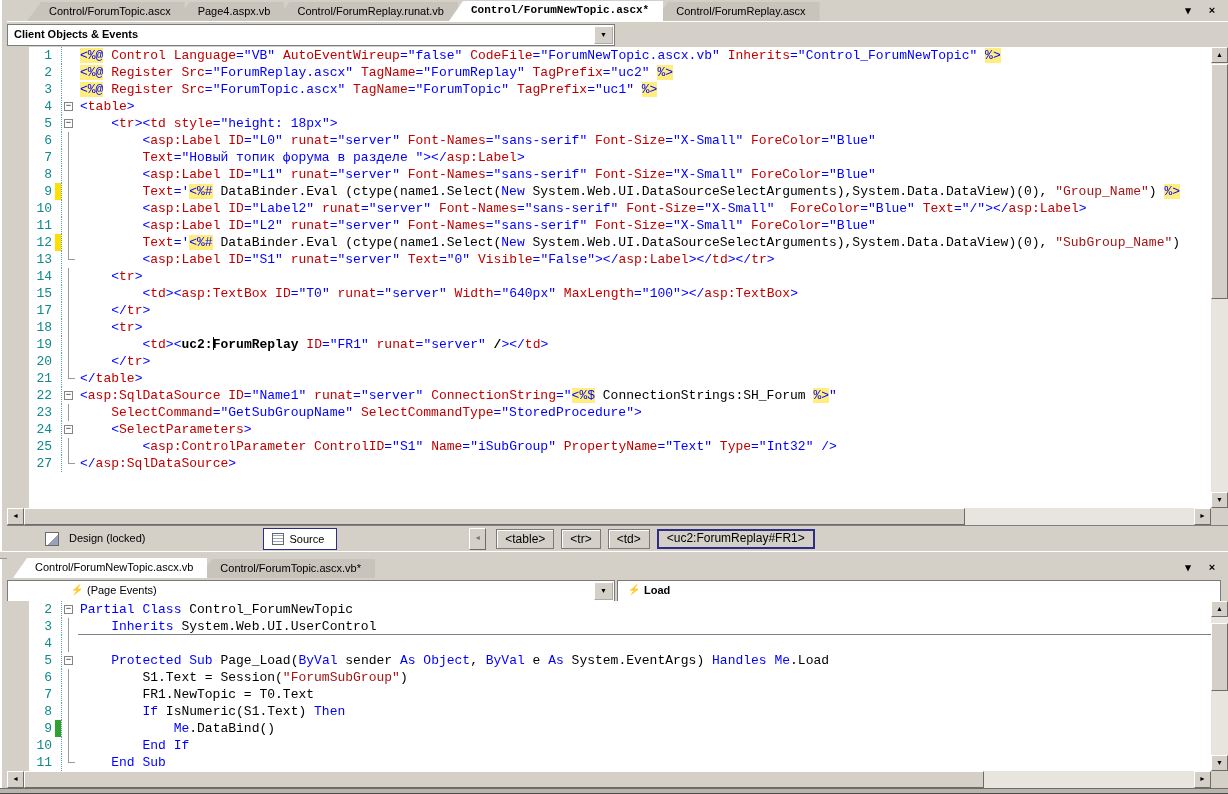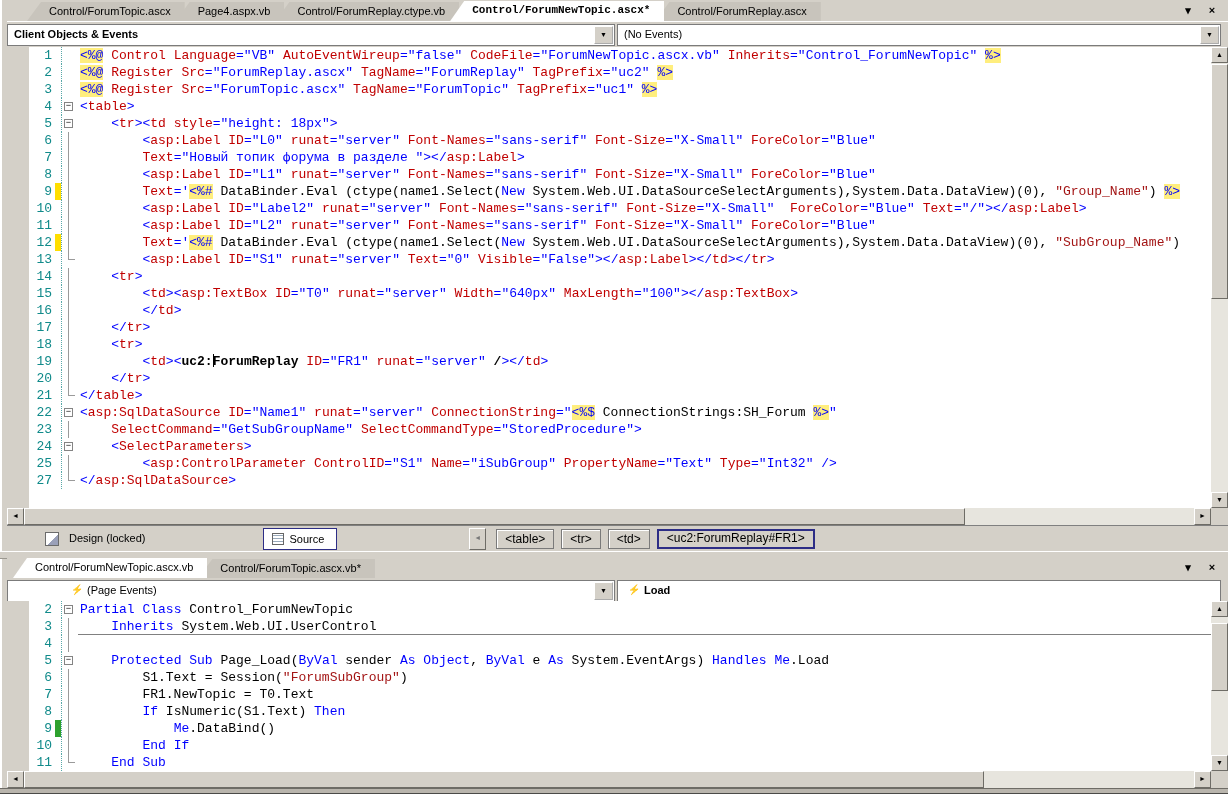--- a/index.html
+++ b/index.html
@@ -83,57 +83,52 @@
 </style>
 </head>
 <body>
 
 <div class="win">
   <div class="left-strip"></div>
 
   <div class="tabrow top">
     <div class="tab">Control/ForumTopic.ascx</div>
     <div class="tab">Page4.aspx.vb</div>
-    <div class="tab">Control/ForumReplay.ctype.vb</div>
+    <div class="tab">Control/ForumReplay.runat.vb</div>
     <div class="tab active bold">Control/ForumNewTopic.ascx*</div>
     <div class="tab">Control/ForumReplay.ascx</div>
   </div>
   <div class="winbtns top">
     <div class="wbtn">▾</div>
     <div class="wbtn">×</div>
   </div>
 
   <div class="comborow top">
     <div class="combo" style="left:0;width:606px;font-weight:bold;">
       <span class="txt" style="left:6px;">Client Objects &amp; Events</span>
-      <span class="cbtn">▼</span>
-    </div>
-    <div class="combo" style="left:610px;width:602px;">
-      <span class="txt" style="left:6px;">(No Events)</span>
       <span class="cbtn">▼</span>
     </div>
   </div>
 
   <div class="editor top" id="top-code">
       <div class="row"><span class="ind"></span><span class="ln">1</span><span class="mark"></span><span class="fold"></span><span class="codeln"><span class="ty">&lt;%@</span><span class="tt"> </span><span class="tr">Control</span><span class="tt"> </span><span class="tr">Language</span><span class="tb">="VB"</span><span class="tt"> </span><span class="tr">AutoEventWireup</span><span class="tb">="false"</span><span class="tt"> </span><span class="tr">CodeFile</span><span class="tb">="ForumNewTopic.ascx.vb"</span><span class="tt"> </span><span class="tr">Inherits</span><span class="tb">="Control_ForumNewTopic"</span><span class="tt"> </span><span class="ty">%&gt;</span></span></div>
       <div class="row"><span class="ind"></span><span class="ln">2</span><span class="mark"></span><span class="fold"></span><span class="codeln"><span class="ty">&lt;%@</span><span class="tt"> </span><span class="tr">Register</span><span class="tt"> </span><span class="tr">Src</span><span class="tb">="ForumReplay.ascx"</span><span class="tt"> </span><span class="tr">TagName</span><span class="tb">="ForumReplay"</span><span class="tt"> </span><span class="tr">TagPrefix</span><span class="tb">="uc2"</span><span class="tt"> </span><span class="ty">%&gt;</span></span></div>
       <div class="row"><span class="ind"></span><span class="ln">3</span><span class="mark"></span><span class="fold"></span><span class="codeln"><span class="ty">&lt;%@</span><span class="tt"> </span><span class="tr">Register</span><span class="tt"> </span><span class="tr">Src</span><span class="tb">="ForumTopic.ascx"</span><span class="tt"> </span><span class="tr">TagName</span><span class="tb">="ForumTopic"</span><span class="tt"> </span><span class="tr">TagPrefix</span><span class="tb">="uc1"</span><span class="tt"> </span><span class="ty">%&gt;</span></span></div>
       <div class="row"><span class="ind"></span><span class="ln">4</span><span class="mark"></span><span class="fold f-b"></span><span class="codeln"><span class="tb">&lt;</span><span class="tr">table</span><span class="tb">&gt;</span></span></div>
       <div class="row"><span class="ind"></span><span class="ln">5</span><span class="mark"></span><span class="fold f-b"></span><span class="codeln"><span class="tt">    </span><span class="tb">&lt;</span><span class="tr">tr</span><span class="tb">&gt;</span><span class="tb">&lt;</span><span class="tr">td</span><span class="tt"> </span><span class="tr">style</span><span class="tb">="height: 18px"</span><span class="tb">&gt;</span></span></div>
       <div class="row"><span class="ind"></span><span class="ln">6</span><span class="mark"></span><span class="fold f-l"></span><span class="codeln"><span class="tt">        </span><span class="tb">&lt;</span><span class="tr">asp:Label</span><span class="tt"> </span><span class="tr">ID</span><span class="tb">="L0"</span><span class="tt"> </span><span class="tr">runat</span><span class="tb">="server"</span><span class="tt"> </span><span class="tr">Font-Names</span><span class="tb">="sans-serif"</span><span class="tt"> </span><span class="tr">Font-Size</span><span class="tb">="X-Small"</span><span class="tt"> </span><span class="tr">ForeColor</span><span class="tb">="Blue"</span></span></div>
       <div class="row"><span class="ind"></span><span class="ln">7</span><span class="mark"></span><span class="fold f-l"></span><span class="codeln"><span class="tt">        </span><span class="tr">Text</span><span class="tb">="Новый топик форума в разделе "</span><span class="tb">&gt;</span><span class="tb">&lt;/</span><span class="tr">asp:Label</span><span class="tb">&gt;</span></span></div>
       <div class="row"><span class="ind"></span><span class="ln">8</span><span class="mark"></span><span class="fold f-l"></span><span class="codeln"><span class="tt">        </span><span class="tb">&lt;</span><span class="tr">asp:Label</span><span class="tt"> </span><span class="tr">ID</span><span class="tb">="L1"</span><span class="tt"> </span><span class="tr">runat</span><span class="tb">="server"</span><span class="tt"> </span><span class="tr">Font-Names</span><span class="tb">="sans-serif"</span><span class="tt"> </span><span class="tr">Font-Size</span><span class="tb">="X-Small"</span><span class="tt"> </span><span class="tr">ForeColor</span><span class="tb">="Blue"</span></span></div>
       <div class="row"><span class="ind"></span><span class="ln">9</span><span class="mark m-y"></span><span class="fold f-l"></span><span class="codeln"><span class="tt">        </span><span class="tr">Text</span><span class="tb">='</span><span class="ty">&lt;%#</span><span class="tt"> DataBinder.Eval (ctype(name1.Select(</span><span class="tb">New</span><span class="tt"> System.Web.UI.DataSourceSelectArguments),System.Data.DataView)(0), </span><span class="ts">"Group_Name"</span><span class="tt">) </span><span class="ty">%&gt;</span></span></div>
       <div class="row"><span class="ind"></span><span class="ln">10</span><span class="mark"></span><span class="fold f-l"></span><span class="codeln"><span class="tt">        </span><span class="tb">&lt;</span><span class="tr">asp:Label</span><span class="tt"> </span><span class="tr">ID</span><span class="tb">="Label2"</span><span class="tt"> </span><span class="tr">runat</span><span class="tb">="server"</span><span class="tt"> </span><span class="tr">Font-Names</span><span class="tb">="sans-serif"</span><span class="tt"> </span><span class="tr">Font-Size</span><span class="tb">="X-Small"</span><span class="tt">  </span><span class="tr">ForeColor</span><span class="tb">="Blue"</span><span class="tt"> </span><span class="tr">Text</span><span class="tb">="/"</span><span class="tb">&gt;</span><span class="tb">&lt;/</span><span class="tr">asp:Label</span><span class="tb">&gt;</span></span></div>
       <div class="row"><span class="ind"></span><span class="ln">11</span><span class="mark"></span><span class="fold f-l"></span><span class="codeln"><span class="tt">        </span><span class="tb">&lt;</span><span class="tr">asp:Label</span><span class="tt"> </span><span class="tr">ID</span><span class="tb">="L2"</span><span class="tt"> </span><span class="tr">runat</span><span class="tb">="server"</span><span class="tt"> </span><span class="tr">Font-Names</span><span class="tb">="sans-serif"</span><span class="tt"> </span><span class="tr">Font-Size</span><span class="tb">="X-Small"</span><span class="tt"> </span><span class="tr">ForeColor</span><span class="tb">="Blue"</span></span></div>
       <div class="row"><span class="ind"></span><span class="ln">12</span><span class="mark m-y"></span><span class="fold f-l"></span><span class="codeln"><span class="tt">        </span><span class="tr">Text</span><span class="tb">='</span><span class="ty">&lt;%#</span><span class="tt"> DataBinder.Eval (ctype(name1.Select(</span><span class="tb">New</span><span class="tt"> System.Web.UI.DataSourceSelectArguments),System.Data.DataView)(0), </span><span class="ts">"SubGroup_Name"</span><span class="tt">)</span></span></div>
       <div class="row"><span class="ind"></span><span class="ln">13</span><span class="mark"></span><span class="fold f-e"></span><span class="codeln"><span class="tt">        </span><span class="tb">&lt;</span><span class="tr">asp:Label</span><span class="tt"> </span><span class="tr">ID</span><span class="tb">="S1"</span><span class="tt"> </span><span class="tr">runat</span><span class="tb">="server"</span><span class="tt"> </span><span class="tr">Text</span><span class="tb">="0"</span><span class="tt"> </span><span class="tr">Visible</span><span class="tb">="False"</span><span class="tb">&gt;</span><span class="tb">&lt;/</span><span class="tr">asp:Label</span><span class="tb">&gt;</span><span class="tb">&lt;/</span><span class="tr">td</span><span class="tb">&gt;</span><span class="tb">&lt;/</span><span class="tr">tr</span><span class="tb">&gt;</span></span></div>
       <div class="row"><span class="ind"></span><span class="ln">14</span><span class="mark"></span><span class="fold f-l"></span><span class="codeln"><span class="tt">    </span><span class="tb">&lt;</span><span class="tr">tr</span><span class="tb">&gt;</span></span></div>
       <div class="row"><span class="ind"></span><span class="ln">15</span><span class="mark"></span><span class="fold f-l"></span><span class="codeln"><span class="tt">        </span><span class="tb">&lt;</span><span class="tr">td</span><span class="tb">&gt;</span><span class="tb">&lt;</span><span class="tr">asp:TextBox</span><span class="tt"> </span><span class="tr">ID</span><span class="tb">="T0"</span><span class="tt"> </span><span class="tr">runat</span><span class="tb">="server"</span><span class="tt"> </span><span class="tr">Width</span><span class="tb">="640px"</span><span class="tt"> </span><span class="tr">MaxLength</span><span class="tb">="100"</span><span class="tb">&gt;</span><span class="tb">&lt;/</span><span class="tr">asp:TextBox</span><span class="tb">&gt;</span></span></div>
-      <div class="row"><span class="ind"></span><span class="ln">16</span><span class="mark"></span><span class="fold f-l"></span><span class="codeln"><span class="tt">        </span><span class="tb">&lt;/</span><span class="tr">td</span><span class="tb">&gt;</span></span></div>
       <div class="row"><span class="ind"></span><span class="ln">17</span><span class="mark"></span><span class="fold f-l"></span><span class="codeln"><span class="tt">    </span><span class="tb">&lt;/</span><span class="tr">tr</span><span class="tb">&gt;</span></span></div>
       <div class="row"><span class="ind"></span><span class="ln">18</span><span class="mark"></span><span class="fold f-l"></span><span class="codeln"><span class="tt">    </span><span class="tb">&lt;</span><span class="tr">tr</span><span class="tb">&gt;</span></span></div>
       <div class="row"><span class="ind"></span><span class="ln">19</span><span class="mark"></span><span class="fold f-l"></span><span class="codeln"><span class="tt">        </span><span class="tb">&lt;</span><span class="tr">td</span><span class="tb">&gt;</span><span class="tb">&lt;</span><span class="tB">uc2:</span><span class="caret"></span><span class="tB">ForumReplay</span><span class="tt"> </span><span class="tr">ID</span><span class="tb">="FR1"</span><span class="tt"> </span><span class="tr">runat</span><span class="tb">="server"</span><span class="tt"> </span><span class="tB">/</span><span class="tb">&gt;</span><span class="tb">&lt;/</span><span class="tr">td</span><span class="tb">&gt;</span></span></div>
       <div class="row"><span class="ind"></span><span class="ln">20</span><span class="mark"></span><span class="fold f-l"></span><span class="codeln"><span class="tt">    </span><span class="tb">&lt;/</span><span class="tr">tr</span><span class="tb">&gt;</span></span></div>
       <div class="row"><span class="ind"></span><span class="ln">21</span><span class="mark"></span><span class="fold f-e"></span><span class="codeln"><span class="tb">&lt;/</span><span class="tr">table</span><span class="tb">&gt;</span></span></div>
       <div class="row"><span class="ind"></span><span class="ln">22</span><span class="mark"></span><span class="fold f-b"></span><span class="codeln"><span class="tb">&lt;</span><span class="tr">asp:SqlDataSource</span><span class="tt"> </span><span class="tr">ID</span><span class="tb">="Name1"</span><span class="tt"> </span><span class="tr">runat</span><span class="tb">="server"</span><span class="tt"> </span><span class="tr">ConnectionString</span><span class="tb">="</span><span class="ty">&lt;%$</span><span class="tt"> ConnectionStrings:SH_Forum </span><span class="ty">%&gt;</span><span class="tb">"</span></span></div>
       <div class="row"><span class="ind"></span><span class="ln">23</span><span class="mark"></span><span class="fold f-l"></span><span class="codeln"><span class="tt">    </span><span class="tr">SelectCommand</span><span class="tb">="GetSubGroupName"</span><span class="tt"> </span><span class="tr">SelectCommandType</span><span class="tb">="StoredProcedure"</span><span class="tb">&gt;</span></span></div>
       <div class="row"><span class="ind"></span><span class="ln">24</span><span class="mark"></span><span class="fold f-b"></span><span class="codeln"><span class="tt">    </span><span class="tb">&lt;</span><span class="tr">SelectParameters</span><span class="tb">&gt;</span></span></div>
       <div class="row"><span class="ind"></span><span class="ln">25</span><span class="mark"></span><span class="fold f-l"></span><span class="codeln"><span class="tt">        </span><span class="tb">&lt;</span><span class="tr">asp:ControlParameter</span><span class="tt"> </span><span class="tr">ControlID</span><span class="tb">="S1"</span><span class="tt"> </span><span class="tr">Name</span><span class="tb">="iSubGroup"</span><span class="tt"> </span><span class="tr">PropertyName</span><span class="tb">="Text"</span><span class="tt"> </span><span class="tr">Type</span><span class="tb">="Int32"</span><span class="tt"> </span><span class="tb">/&gt;</span></span></div>
       <div class="row"><span class="ind"></span><span class="ln">27</span><span class="mark"></span><span class="fold f-e"></span><span class="codeln"><span class="tb">&lt;/</span><span class="tr">asp:SqlDataSource</span><span class="tb">&gt;</span></span></div>

